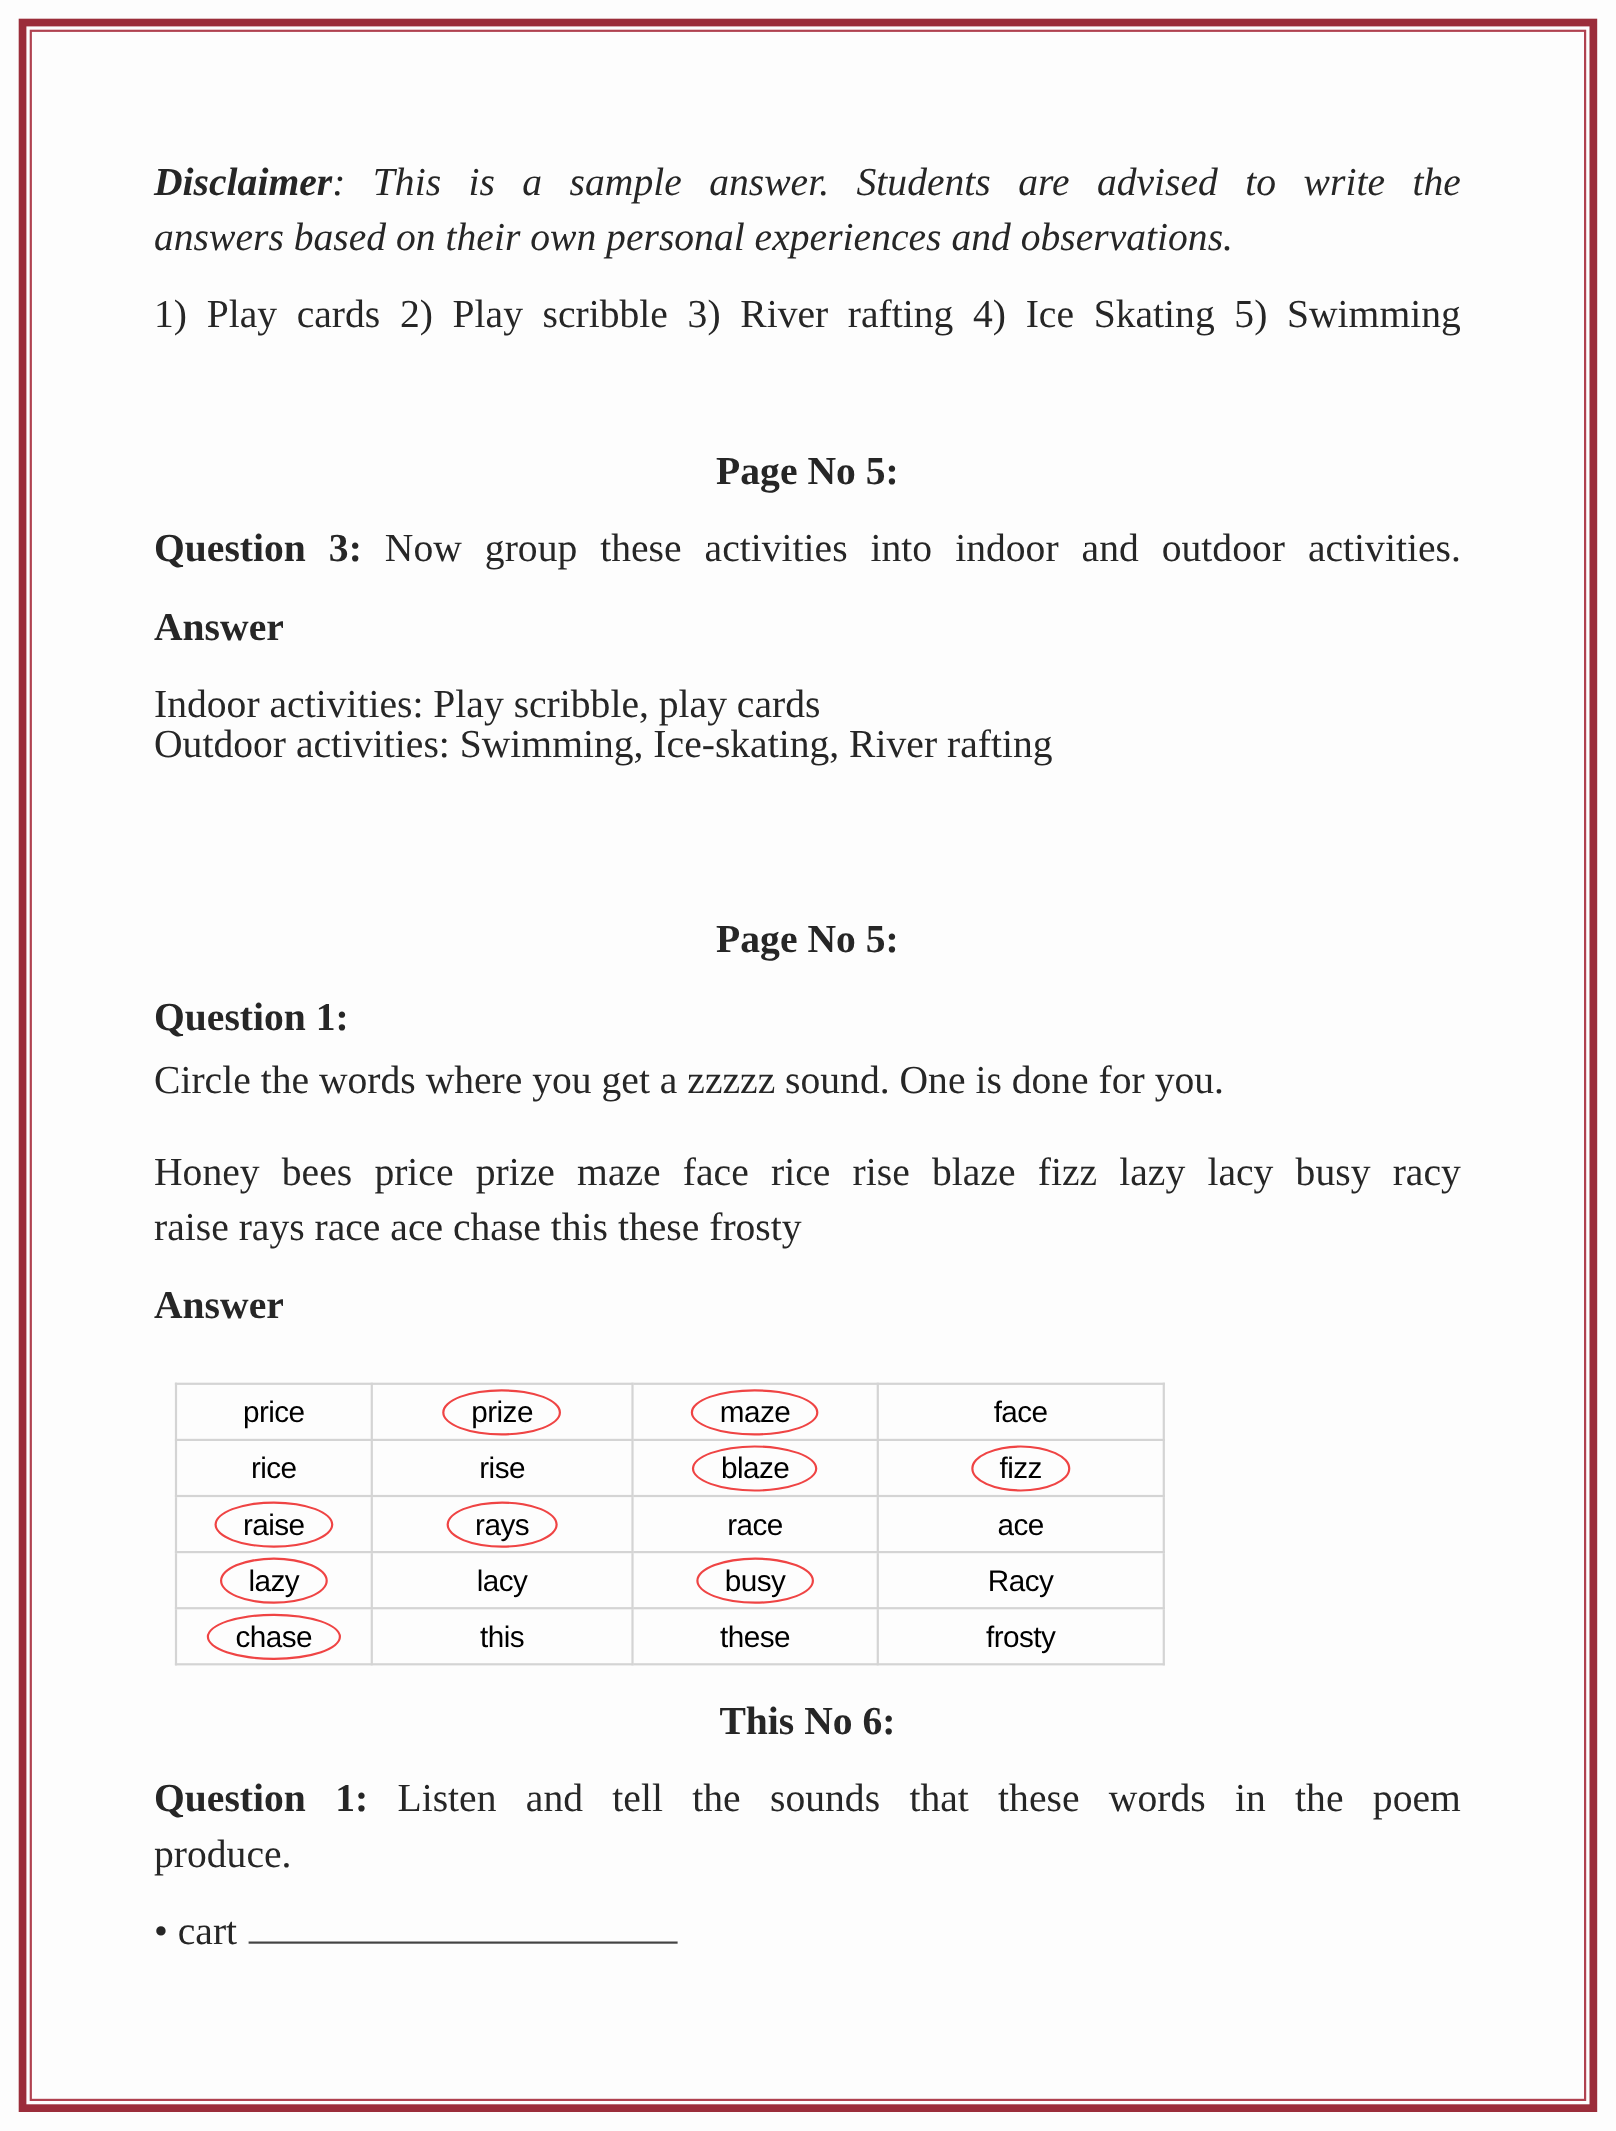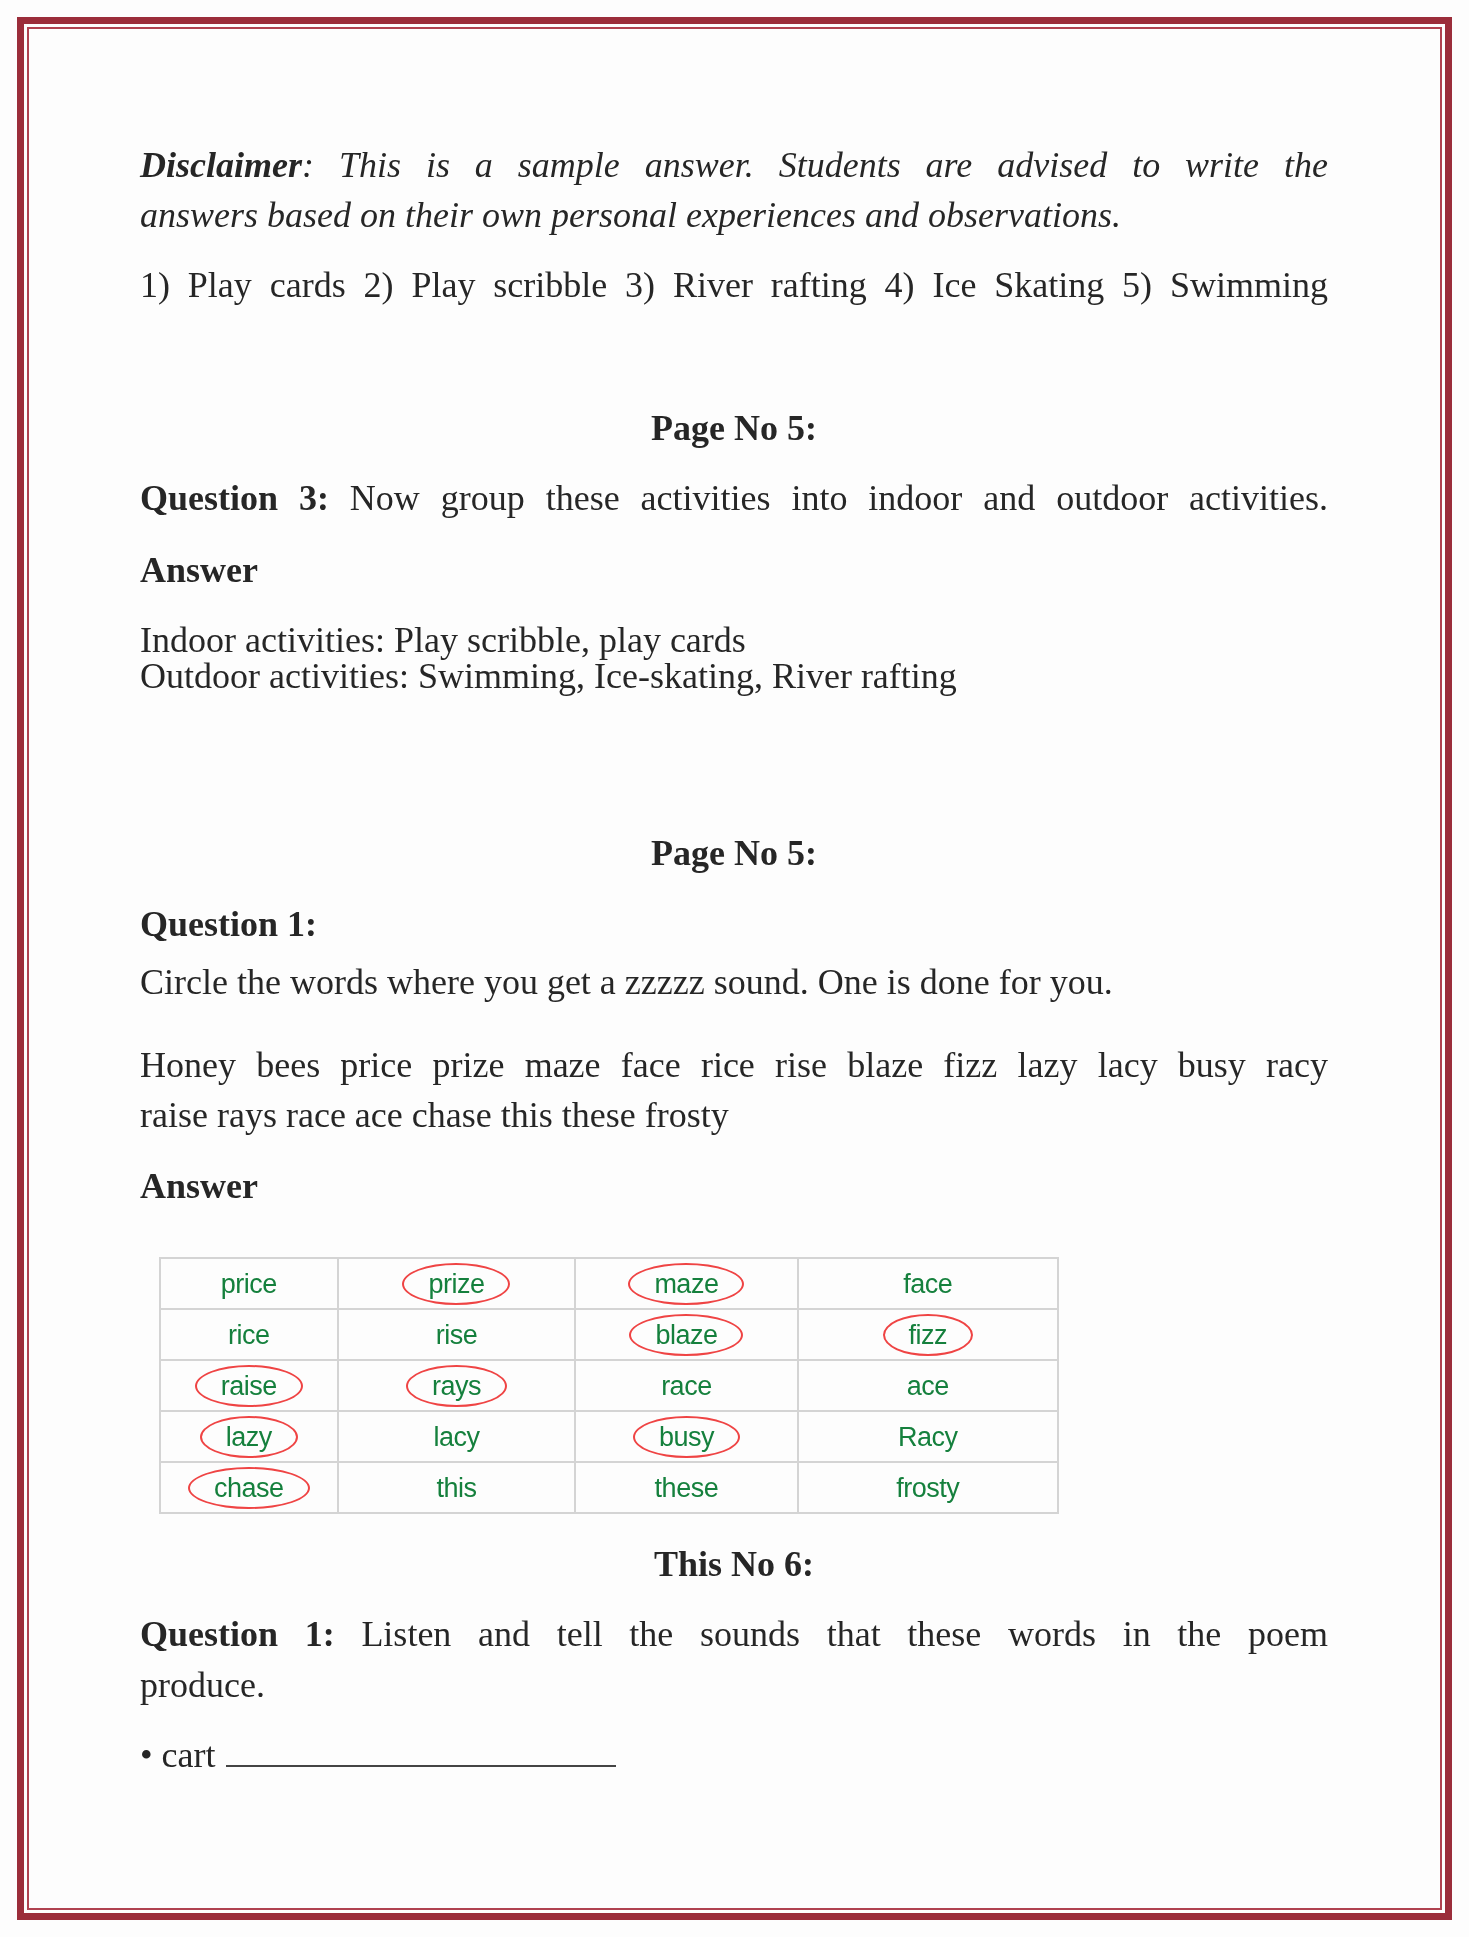--- a/index.html
+++ b/index.html
@@ -9,21 +9,21 @@
                  border:7px solid #9b2d3a; box-sizing:border-box; }
   .frame-inner { position:absolute; left:27px; top:27px; width:1415px; height:1883px;
                  border:2px solid #b04250; box-sizing:border-box; }
   .line { position:absolute; left:140px; width:1188px; font-size:36px; line-height:40px; white-space:nowrap; }
   .just { text-align:justify; text-align-last:justify; white-space:normal; }
   .center { text-align:center; }
   .bold { font-weight:bold; }
   .ital { font-style:italic; }
   table.words { position:absolute; left:159px; top:1257px; width:900px; height:249px;
                 border-collapse:collapse; font-family:"Liberation Sans", "DejaVu Sans", sans-serif;
-                font-size:27px; color:#15803d; letter-spacing:-0.5px; }
+                font-size:27px; color:#000000; letter-spacing:-0.5px; }
   table.words td { border:2px solid #d4d4d4; text-align:center; vertical-align:middle; height:49px; padding:0; }
   .circ { display:inline-block; border:2px solid #ef4444; border-radius:50%; padding:2px 24px; line-height:34px; }
   .plain { display:inline-block; padding:2px 24px; line-height:34px; }
   .blank { display:inline-block; width:390px; border-bottom:2px solid #444; height:30px; vertical-align:baseline; margin-left:10px; }
 </style>
 </head>
 <body>
 
 <div class="frame-outer"></div>
 <div class="frame-inner"></div>

